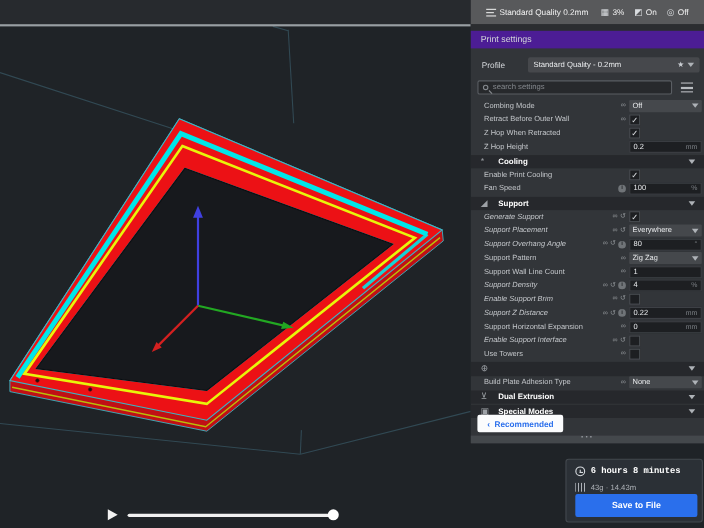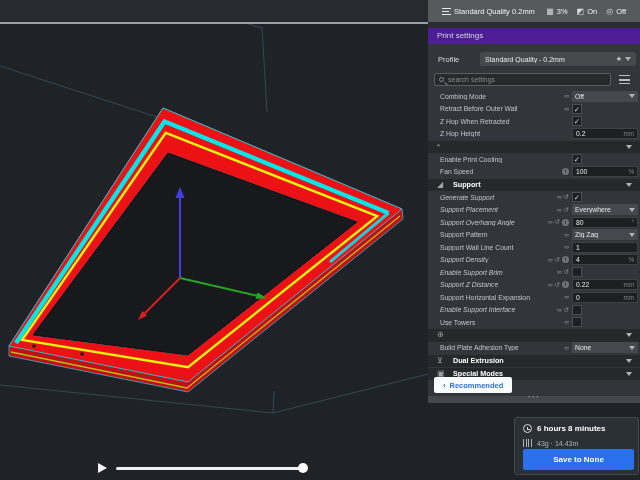--- a/index.html
+++ b/index.html
@@ -70,21 +70,21 @@
 
   .recommended { position:absolute; top:377px; left:6px; height:16px; background:#fbfcfd; border-radius:2px;
                  color:#2a6fec; font-weight:bold; font-size:7.5px; display:flex; align-items:center;
                  padding:0 9px; gap:4px; }
   .gripper { position:absolute; bottom:0; left:0; right:0; height:7px; background:#44484c; text-align:center;
              color:#94989e; font-size:9px; line-height:3px; letter-spacing:1px; font-weight:bold; }
 
   
   .summary { position:absolute; left:514px; top:417px; width:125px; height:58px; background:#2b3036;
              border:1px solid #43484e; border-radius:3px; z-index:12; }
-  .time-row { display:flex; align-items:center; gap:5px; margin:6px 0 6px 8px; color:#ffffff; font-size:8px; font-weight:bold; }
+  .time-row { display:flex; align-items:center; gap:5px; margin:6px 0 6px 8px; color:#ffffff; font-size:8px; font-weight:bold;font-family:Liberation Mono, monospace; }
   .clock { width:9px; height:9px; border:1px solid #d6dade; border-radius:50%; position:relative; flex:none; }
   .clock::after { content:''; position:absolute; left:3.2px; top:1.6px; width:1px; height:3px; background:#d6dade; }
   .clock::before { content:''; position:absolute; left:3.2px; top:4px; width:2.6px; height:1px; background:#d6dade; }
   .mat-row { display:flex; align-items:center; gap:5px; margin:3px 0 0 8px; color:#aeb2b8; font-size:7px; }
   .fil { width:9px; height:8px; background:repeating-linear-gradient(90deg,#aeb2b8 0 1px,transparent 1px 2.6px); flex:none; }
   .save-btn { position:absolute; left:8px; right:4px; bottom:4px; height:21px; background:#2a6fec; border-radius:2px;
               color:#ffffff; font-size:8px; font-weight:bold; text-align:center; line-height:21px; }
 </style>
 </head>
 <body>
@@ -209,20 +209,21 @@
           <span class="icons"></span>
           <span class="val">
             <span class="inp">
               <span class="vtxt">0.2</span>
               <span class="unit">mm</span>
             </span>
           </span>
         </div>
         <div class="sect">
           <span class="sicon">*</span>
+          <span class="slabel">Cooling</span>
           <span class="chev"></span>
         </div>
         <div class="srow">
           <span class="lbl">Enable Print Cooling</span>
           <span class="icons"></span>
           <span class="val">
             <span class="chk">✓</span>
           </span>
         </div>
         <div class="srow">
@@ -408,16 +409,16 @@
 
   <div class="summary">
     <div class="time-row">
       <span class="clock"></span>
       <span>6 hours 8 minutes</span>
     </div>
     <div class="mat-row">
       <span class="fil"></span>
       <span>43g · 14.43m</span>
     </div>
-    <div class="save-btn">Save to None</div>
+    <div class="save-btn">Save to File</div>
   </div>
 
 </div>
 
 </body></html>

